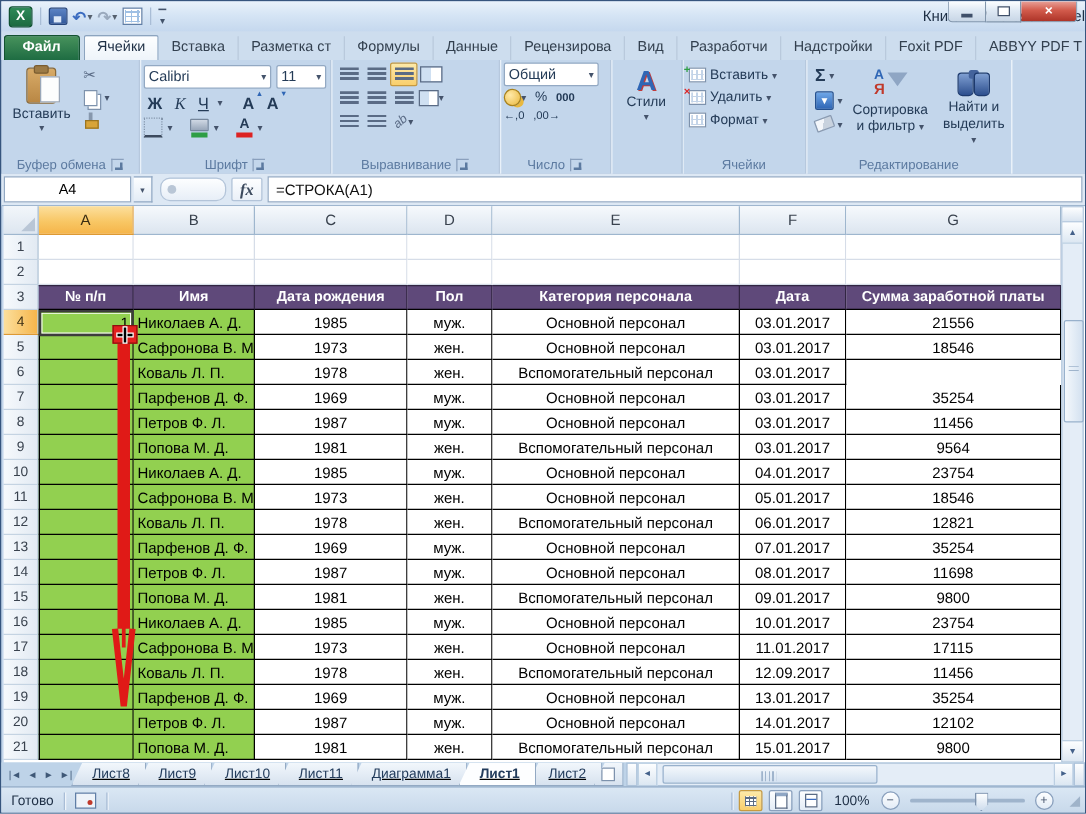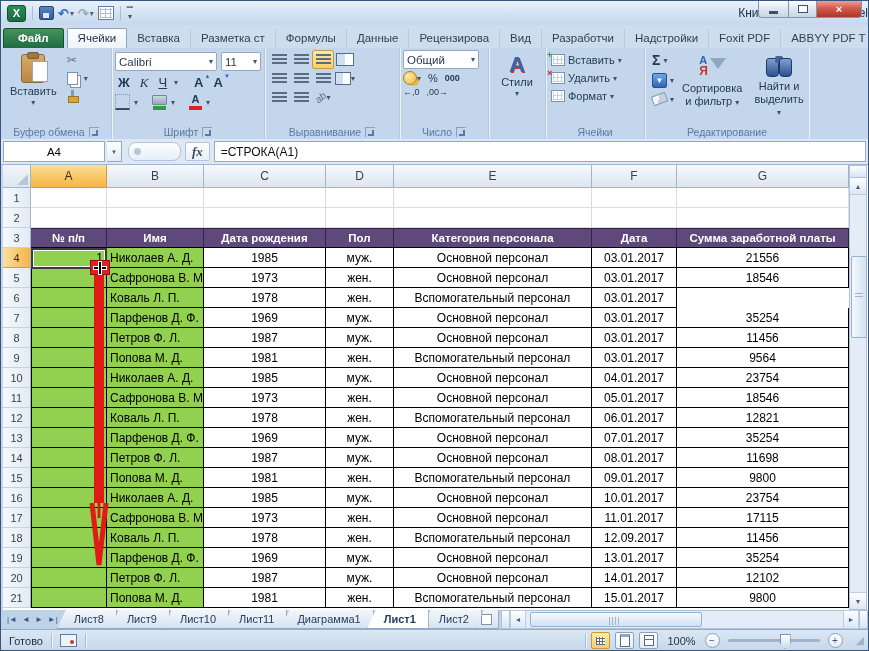--- a/index.html
+++ b/index.html
@@ -697,21 +697,21 @@
     </div>
   </div>
 
   <div class="sheetbar">
     <div class="snav">
       <span>|◄</span>
       <span>◄</span>
       <span>►</span>
       <span>►|</span>
     </div>
-    <div style="display:flex;">
+    <div style="display:flex;text-decoration:underline;">
         <span class="stab">Лист8</span>
         <span class="stab">Лист9</span>
         <span class="stab">Лист10</span>
         <span class="stab">Лист11</span>
         <span class="stab">Диаграмма1</span>
         <span class="stab active">Лист1</span>
         <span class="stab">Лист2</span>
       </div>
     <span class="stab-ins">
         <i></i>

